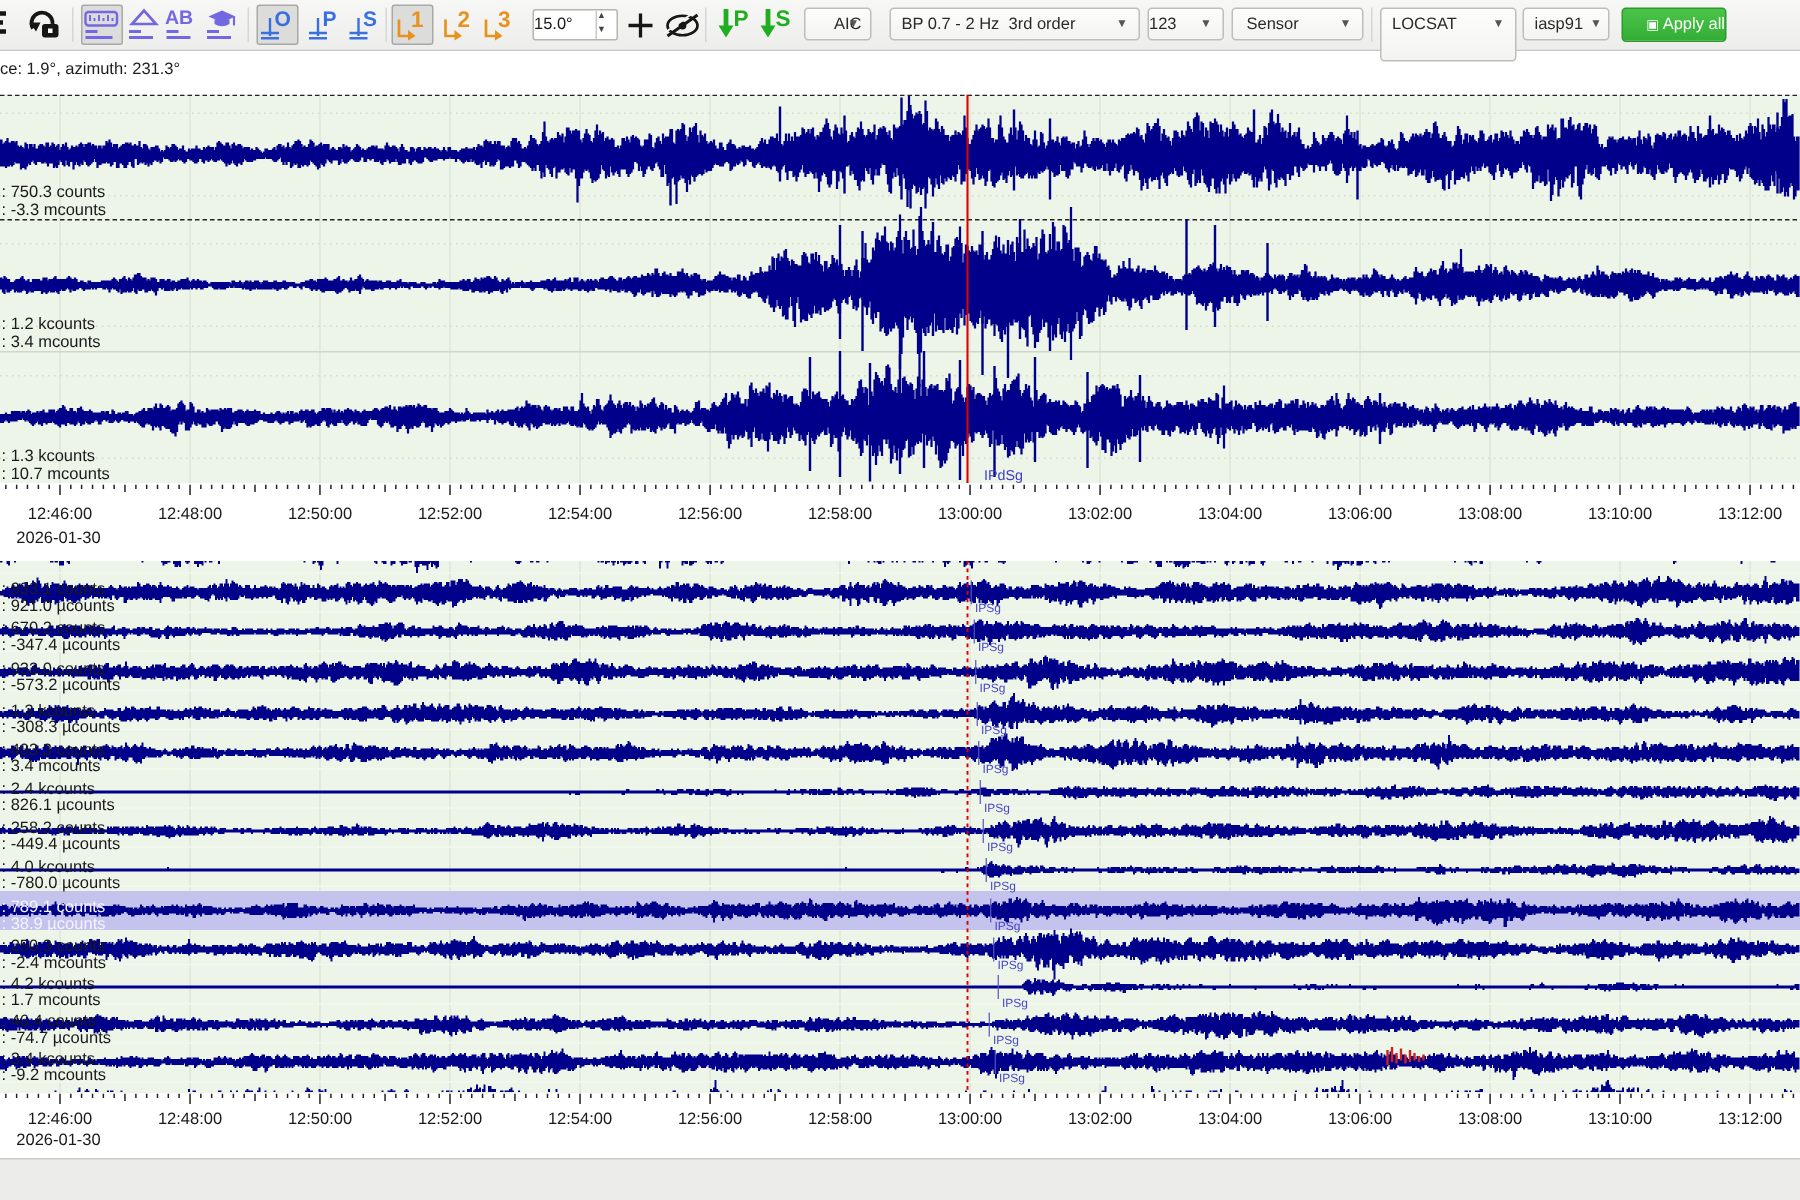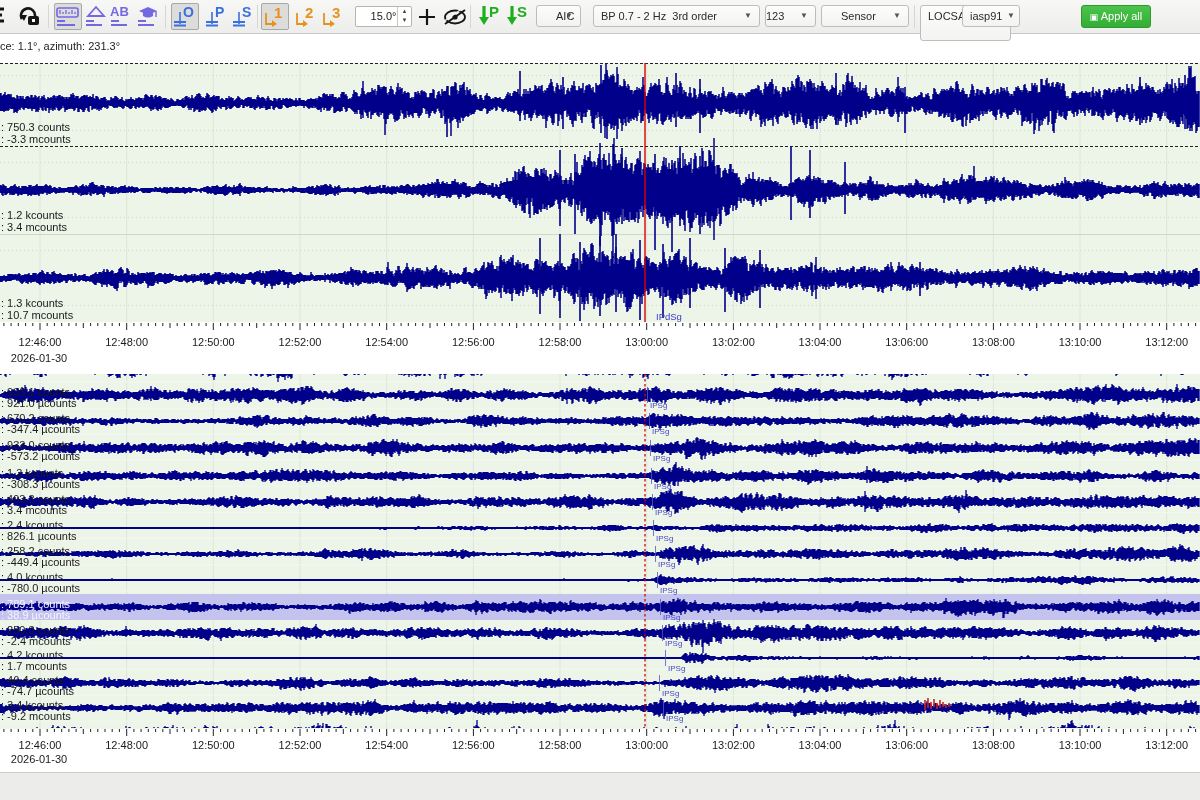--- a/index.html
+++ b/index.html
@@ -64,21 +64,21 @@
     <svg width="26" height="26" style="position:absolute;left:293px;top:4px">
       <text x="12" y="14" font-family="Liberation Sans" font-size="15" font-weight="bold" fill="#e8921e">2</text>
       <path d="M4 9V20H13" fill="none" stroke="#e8921e" stroke-width="1.8"></path>
       <path d="M10 16 L15 20 L10 23" fill="#e8921e" stroke="none"></path>
     </svg>
     <svg width="26" height="26" style="position:absolute;left:320px;top:4px">
       <text x="12" y="14" font-family="Liberation Sans" font-size="15" font-weight="bold" fill="#e8921e">3</text>
       <path d="M4 9V20H13" fill="none" stroke="#e8921e" stroke-width="1.8"></path>
       <path d="M10 16 L15 20 L10 23" fill="#e8921e" stroke="none"></path>
     </svg>
-    <div style="position:absolute;left:355px;top:6px;width:57px;height:21px;background:#fff;border:1px solid #b5b5b3;border-radius:2px;box-sizing:border-box;font-size:11px;color:#1a1a1a;line-height:19px;text-align:center">15.0°<div style="position:absolute;right:0;top:0;width:13px;height:19px;border-left:1px solid #c9c9c7;font-size:6px;line-height:9px;color:#444">▲<br>▼</div></div>
+    <div style="position:absolute;left:355px;top:6px;width:57px;height:21px;background:#fff;border:1px solid #b5b5b3;border-radius:2px;box-sizing:border-box;font-size:11px;color:#1a1a1a;line-height:19px;text-align:left">15.0°<div style="position:absolute;right:0;top:0;width:13px;height:19px;border-left:1px solid #c9c9c7;font-size:6px;line-height:9px;color:#444">▲<br>▼</div></div>
     <svg width="18" height="18" style="position:absolute;left:418px;top:8px">
       <path d="M9 1V17M1 9H17" stroke="#161616" stroke-width="2.2"></path>
     </svg>
     <svg width="26" height="20" style="position:absolute;left:442px;top:7px">
       <ellipse cx="13" cy="10" rx="10" ry="6.5" fill="none" stroke="#161616" stroke-width="1.8"></ellipse>
       <circle cx="13" cy="10" r="2.6" fill="#161616"></circle>
       <path d="M3 17 L23 3" stroke="#161616" stroke-width="2"></path>
       <path d="M1 15 L21 1" stroke="#f4f4f2" stroke-width="1.4"></path>
     </svg>
     <div style="position:absolute;left:470px;top:5px;width:1px;height:23px;background:#d6d6d4"></div>
@@ -88,27 +88,27 @@
       <text x="11" y="13" font-family="Liberation Sans" font-size="15" font-weight="bold" fill="#1fae1f">P</text>
     </svg>
     <svg width="28" height="26" style="position:absolute;left:506px;top:4px">
       <path d="M6 2V14" stroke="#1fae1f" stroke-width="3.2"></path>
       <path d="M1 13 L6 21 L11 13 Z" fill="#1fae1f"></path>
       <text x="11" y="13" font-family="Liberation Sans" font-size="15" font-weight="bold" fill="#1fae1f">S</text>
     </svg>
     <div style="position:absolute;left:536px;top:5px;width:45px;height:22px;background:linear-gradient(#fdfdfc,#f3f3f1);border:1px solid #bdbdbb;border-radius:3px;box-sizing:border-box;font-size:11px;color:#2a2a2a;line-height:20px;padding-left:19px;white-space:nowrap;overflow:hidden">AIC<span style="position:absolute;right:7px;top:0;color:#555;font-size:8px;line-height:20px">▼</span></div>
     <div style="position:absolute;left:593px;top:5px;width:167px;height:22px;background:linear-gradient(#fdfdfc,#f3f3f1);border:1px solid #bdbdbb;border-radius:3px;box-sizing:border-box;font-size:11px;color:#2a2a2a;line-height:20px;padding-left:7px;white-space:nowrap;overflow:hidden">BP 0.7 - 2 Hz&nbsp;&nbsp;3rd order<span style="position:absolute;right:7px;top:0;color:#555;font-size:8px;line-height:20px">▼</span></div>
     <div style="position:absolute;left:765px;top:5px;width:51px;height:22px;background:linear-gradient(#fdfdfc,#f3f3f1);border:1px solid #bdbdbb;border-radius:3px;box-sizing:border-box;font-size:11px;color:#2a2a2a;line-height:20px;padding-left:0;white-space:nowrap;overflow:hidden">123<span style="position:absolute;right:7px;top:0;color:#555;font-size:8px;line-height:20px">▼</span></div>
-    <div style="position:absolute;left:821px;top:5px;width:88px;height:22px;background:linear-gradient(#fdfdfc,#f3f3f1);border:1px solid #bdbdbb;border-radius:3px;box-sizing:border-box;font-size:11px;color:#2a2a2a;line-height:20px;padding-left:19px;white-space:nowrap;overflow:hidden">Sensor<span style="position:absolute;right:7px;top:0;color:#555;font-size:8px;line-height:20px">▼</span></div>
+    <div style="position:absolute;left:821px;top:5px;width:88px;height:22px;background:linear-gradient(#fdfdfc,#f3f3f1);border:1px solid #bdbdbb;border-radius:3px;box-sizing:border-box;font-size:11px;color:#2a2a2a;line-height:20px;padding-left:9px;white-space:nowrap;overflow:hidden">Sensor<span style="position:absolute;right:7px;top:0;color:#555;font-size:8px;line-height:20px">▼</span></div>
     <div style="position:absolute;left:914px;top:5px;width:1px;height:23px;background:#d6d6d4"></div>
     <div style="position:absolute;left:920px;top:5px;width:91px;height:36px;background:linear-gradient(#fdfdfc,#f3f3f1);border:1px solid #bdbdbb;border-radius:3px;box-sizing:border-box;font-size:11px;color:#2a2a2a;line-height:20px;padding-left:7px;white-space:nowrap;overflow:hidden">LOCSAT<span style="position:absolute;right:7px;top:0;color:#555;font-size:8px;line-height:20px">▼</span></div>
-    <div style="position:absolute;left:962px;top:5px;width:58px;height:22px;background:linear-gradient(#fdfdfc,#f3f3f1);border:1px solid #bdbdbb;border-radius:3px;box-sizing:border-box;font-size:11px;color:#2a2a2a;line-height:20px;padding-left:7px;white-space:nowrap;overflow:hidden">iasp91<span style="position:absolute;right:4px;top:0;color:#555;font-size:8px;line-height:20px">▼</span></div>
-    <div style="position:absolute;left:1081px;top:5px;width:70px;height:23px;background:linear-gradient(#4cc44c,#33ad33);border:1px solid #2d9a2d;border-radius:3px;box-sizing:border-box;color:#fff;font-size:11px;line-height:21px;text-align:center"><span style="font-size:9px">▣</span> Apply all</div>
+    <div style="position:absolute;left:1015px;top:5px;width:58px;height:22px;background:linear-gradient(#fdfdfc,#f3f3f1);border:1px solid #bdbdbb;border-radius:3px;box-sizing:border-box;font-size:11px;color:#2a2a2a;line-height:20px;padding-left:7px;white-space:nowrap;overflow:hidden">iasp91<span style="position:absolute;right:4px;top:0;color:#555;font-size:8px;line-height:20px">▼</span></div>
+    <div style="position:absolute;left:1081px;top:5px;width:70px;height:23px;background:linear-gradient(#4cc44c,#33ad33);border:1px solid #2d9a2d;border-radius:3px;box-sizing:border-box;color:#fff;font-size:11px;line-height:21px;text-align:right"><span style="font-size:9px">▣</span> Apply all</div>
   </div>
-<div style="position:absolute;left:0;top:40px;font-size:11px;color:#1e1e1e">ce: 1.1°, azimuth: 231.3°</div>
+<div style="position:absolute;left:0;top:40px;font-size:11px;color:#1e1e1e">ce: 1.9°, azimuth: 231.3°</div>
 <svg width="1200" height="259" viewBox="0 63 1200 259" style="position:absolute;left:0;top:63px">
 <rect x="0" y="63" width="1200" height="259" fill="#edf4e8"></rect>
 <path d="M40.0 0V1000M126.7 0V1000M213.3 0V1000M300.0 0V1000M386.7 0V1000M473.4 0V1000M560.0 0V1000M646.7 0V1000M733.4 0V1000M820.0 0V1000M906.7 0V1000M993.4 0V1000M1080.0 0V1000M1166.7 0V1000" stroke="#dde6d8" stroke-width="1"></path>
 <path d="M0 75.5H1200M0 130.5H1200M0 162.5H1200M0 217.5H1200M0 250.5H1200M0 305.5H1200" stroke="#d2d7cf" stroke-width="1" stroke-dasharray="1,3"></path>
 <path d="M0 234.5H1200" stroke="#cdd8c8" stroke-width="1"></path>
 <path d="M0 63.5H1200M0 146.5H1200" stroke="#222" stroke-width="1" stroke-dasharray="3,2"></path>
 <path d="M0 93V111M1 93V111M2 96V111M3 95V111M4 94V112M5 92V111M6 95V111M7 95V110M8 94V111M9 94V110M10 95V108M11 94V109M12 97V109M13 98V109M14 97V113M15 98V112M16 99V112M17 95V113M18 96V111M19 99V109M20 96V110M21 96V108M22 98V107M23 96V109M24 99V110M25 99V108M26 97V108M27 96V108M28 96V109M29 97V109M30 98V108M31 95V109M32 95V111M33 98V109M34 97V109M35 95V109M36 96V112M37 98V111M38 97V112M39 96V110M40 100V107M41 98V108M42 96V110M43 97V111M44 95V107M45 98V110M46 100V111M47 99V108M48 97V108M49 98V113M50 98V110M51 97V108M52 98V110M53 96V111M54 95V109M55 96V110M56 98V107M57 96V108M58 96V110M59 95V111M60 95V110M61 97V109M62 96V108M63 97V106M64 97V108M65 99V112M66 97V110M67 97V110M68 99V109M69 97V109M70 97V109M71 94V108M72 95V109M73 93V109M74 95V111M75 98V110M76 96V108M77 96V108M78 96V112M79 99V112M80 98V109M81 97V109M82 96V110M83 96V112M84 95V112M85 95V110M86 96V108M87 95V108M88 97V111M89 97V112M90 96V106M91 97V106M92 97V110M93 94V109M94 98V108M95 99V109M96 96V108M97 96V110M98 97V109M99 99V111M100 100V109M101 98V110M102 98V108M103 98V107M104 97V107M105 97V108M106 99V107M107 101V109M108 100V108M109 101V105M110 100V106M111 97V106M112 98V106M113 99V107M114 98V108M115 96V108M116 96V107M117 97V108M118 98V107M119 100V106M120 99V107M121 99V107M122 97V108M123 100V109M124 101V108M125 101V106M126 99V106M127 100V107M128 99V107M129 99V108M130 99V109M131 97V109M132 99V108M133 99V106M134 100V106M135 100V108M136 98V109M137 99V107M138 98V107M139 97V108M140 98V107M141 98V106M142 98V107M143 100V108M144 98V108M145 95V107M146 94V107M147 95V106M148 96V107M149 97V108M150 97V109M151 95V111M152 95V109M153 97V110M154 99V109M155 96V107M156 95V109M157 97V110M158 97V111M159 96V109M160 96V109M161 97V110M162 99V108M163 98V106M164 98V107M165 98V108M166 98V108M167 100V108M168 99V108M169 100V107M170 100V107M171 98V106M172 99V106M173 100V106M174 101V106M175 102V106M176 101V106M177 99V105M178 99V106M179 100V106M180 100V106M181 100V106M182 99V107M183 98V108M184 100V108M185 97V107M186 96V106M187 96V105M188 98V108M189 97V110M190 99V108M191 98V110M192 95V108M193 98V108M194 99V112M195 97V111M196 96V109M197 94V110M198 94V109M199 93V112M200 94V112M201 96V110M202 98V111M203 97V110M204 98V110M205 98V111M206 96V110M207 93V107M208 94V108M209 95V109M210 98V110M211 97V111M212 97V113M213 96V112M214 95V109M215 97V110M216 96V111M217 96V109M218 96V106M219 96V107M220 100V108M221 99V109M222 98V107M223 99V107M224 100V107M225 100V107M226 98V110M227 98V109M228 99V106M229 96V108M230 98V109M231 97V109M232 98V108M233 98V107M234 101V106M235 100V106M236 99V107M237 98V108M238 96V108M239 97V108M240 98V107M241 100V105M242 99V105M243 100V108M244 100V108M245 99V106M246 98V106M247 98V107M248 97V106M249 97V106M250 98V108M251 97V108M252 99V108M253 99V107M254 99V109M255 99V110M256 100V108M257 97V108M258 95V106M259 97V107M260 98V109M261 98V108M262 97V108M263 97V108M264 98V106M265 99V108M266 101V110M267 98V110M268 96V109M269 98V109M270 100V109M271 100V106M272 101V106M273 101V109M274 98V110M275 98V108M276 99V107M277 101V107M278 99V108M279 98V109M280 98V109M281 100V109M282 100V108M283 98V105M284 99V105M285 99V106M286 98V107M287 98V108M288 99V108M289 99V107M290 98V107M291 99V107M292 99V106M293 100V106M294 101V106M295 100V106M296 98V107M297 100V106M298 101V106M299 98V106M300 98V105M301 100V106M302 100V106M303 100V106M304 100V108M305 101V106M306 101V106M307 100V107M308 99V108M309 99V109M310 99V108M311 98V107M312 99V108M313 99V108M314 99V106M315 99V108M316 98V107M317 100V109M318 98V110M319 96V110M320 97V109M321 97V112M322 98V108M323 94V107M324 93V110M325 94V108M326 95V108M327 94V111M328 96V110M329 96V111M330 94V110M331 96V108M332 94V106M333 94V107M334 97V113M335 97V113M336 97V112M337 99V111M338 98V111M339 97V111M340 98V112M341 94V111M342 92V111M343 92V107M344 92V107M345 95V109M346 94V112M347 96V111M348 99V108M349 99V108M350 98V108M351 99V109M352 97V110M353 94V111M354 90V112M355 92V114M356 92V112M357 93V114M358 96V110M359 97V110M360 96V114M361 94V119M362 88V115M363 81V118M364 91V110M365 94V112M366 95V113M367 93V116M368 92V118M369 93V112M370 92V111M371 92V119M372 88V115M373 90V115M374 91V113M375 89V113M376 95V112M377 91V115M378 85V116M379 85V117M380 87V112M381 89V115M382 87V113M383 87V113M384 86V119M385 87V135M386 87V124M387 93V119M388 95V119M389 92V115M390 89V113M391 86V114M392 89V113M393 90V115M394 94V119M395 95V122M396 92V120M397 87V121M398 83V120M399 90V119M400 87V116M401 89V110M402 88V113M403 94V114M404 92V119M405 91V117M406 93V118M407 93V111M408 92V115M409 93V117M410 98V115M411 98V114M412 97V116M413 99V118M414 97V113M415 92V113M416 92V113M417 94V113M418 91V116M419 93V118M420 95V116M421 91V115M422 90V113M423 92V108M424 91V108M425 92V109M426 93V114M427 97V111M428 98V114M429 97V118M430 93V116M431 93V113M432 93V111M433 89V111M434 90V113M435 98V114M436 99V112M437 95V109M438 92V108M439 91V111M440 94V113M441 96V118M442 89V118M443 92V110M444 91V116M445 91V124M446 91V122M447 86V117M448 86V119M449 95V118M450 96V123M451 87V136M452 86V121M453 87V120M454 86V117M455 82V119M456 83V119M457 90V122M458 94V128M459 91V120M460 85V123M461 88V117M462 85V118M463 84V121M464 82V118M465 90V117M466 95V116M467 87V116M468 90V117M469 91V116M470 89V113M471 94V115M472 96V114M473 95V114M474 94V114M475 95V112M476 93V110M477 97V109M478 99V110M479 99V110M480 95V111M481 95V111M482 98V111M483 100V109M484 100V108M485 96V108M486 95V109M487 93V114M488 96V113M489 96V111M490 97V111M491 99V109M492 99V110M493 98V109M494 99V107M495 97V108M496 97V111M497 98V110M498 98V106M499 98V107M500 97V108M501 99V108M502 99V111M503 100V112M504 99V110M505 98V109M506 96V108M507 94V110M508 92V112M509 95V111M510 93V111M511 96V112M512 96V111M513 93V112M514 91V113M515 91V111M516 92V110M517 92V111M518 89V114M519 94V115M520 96V116M521 96V113M522 97V111M523 94V110M524 89V115M525 94V120M526 89V114M527 94V114M528 91V114M529 94V118M530 88V117M531 91V121M532 91V118M533 91V115M534 90V113M535 85V110M536 86V115M537 89V118M538 88V116M539 86V116M540 89V114M541 86V115M542 85V116M543 91V119M544 93V115M545 90V119M546 91V128M547 88V121M548 88V117M549 85V115M550 83V116M551 79V118M552 82V123M553 86V125M554 91V123M555 93V114M556 87V113M557 83V114M558 85V126M559 89V121M560 90V114M561 85V115M562 89V119M563 93V113M564 87V111M565 95V111M566 94V110M567 90V117M568 88V114M569 91V116M570 92V120M571 88V120M572 85V124M573 86V127M574 81V121M575 86V120M576 90V121M577 91V112M578 90V114M579 86V116M580 88V112M581 89V120M582 88V123M583 83V117M584 93V113M585 90V117M586 86V117M587 85V112M588 86V109M589 84V110M590 85V110M591 88V116M592 90V123M593 87V128M594 92V129M595 93V119M596 83V115M597 85V118M598 86V112M599 85V117M600 84V124M601 84V116M602 83V116M603 80V119M604 80V126M605 74V138M606 64V127M607 70V126M608 76V126M609 79V123M610 77V124M611 75V129M612 76V128M613 74V125M614 76V130M615 83V126M616 82V125M617 67V139M618 74V129M619 87V118M620 85V119M621 86V123M622 87V131M623 86V125M624 79V119M625 81V123M626 86V126M627 88V117M628 84V122M629 86V123M630 90V119M631 90V121M632 90V118M633 94V119M634 91V120M635 90V117M636 90V118M637 87V121M638 90V116M639 88V110M640 89V113M641 90V123M642 87V121M643 77V121M644 85V116M645 92V110M646 96V113M647 96V114M648 93V119M649 90V123M650 87V118M651 83V112M652 87V116M653 86V120M654 85V119M655 83V117M656 84V119M657 86V124M658 85V121M659 79V114M660 85V113M661 92V121M662 92V124M663 95V125M664 93V122M665 93V121M666 83V120M667 77V117M668 85V115M669 91V120M670 93V119M671 95V122M672 95V117M673 89V114M674 85V118M675 90V117M676 93V112M677 85V111M678 93V117M679 87V116M680 81V118M681 83V119M682 87V119M683 94V117M684 90V116M685 92V115M686 92V119M687 96V117M688 97V119M689 93V117M690 87V119M691 93V119M692 98V115M693 97V116M694 88V114M695 89V115M696 95V114M697 99V113M698 97V111M699 94V113M700 89V112M701 93V114M702 93V115M703 95V118M704 94V117M705 91V117M706 95V116M707 97V110M708 92V114M709 91V114M710 92V114M711 91V118M712 94V119M713 94V117M714 96V113M715 95V113M716 95V108M717 99V109M718 96V111M719 94V111M720 98V111M721 97V115M722 93V112M723 87V109M724 91V109M725 96V111M726 98V112M727 96V112M728 94V111M729 92V113M730 94V114M731 92V111M732 92V113M733 94V113M734 93V112M735 95V110M736 96V114M737 98V114M738 95V109M739 93V114M740 93V117M741 95V114M742 93V114M743 95V112M744 96V109M745 97V114M746 93V115M747 94V113M748 92V111M749 92V110M750 92V119M751 90V121M752 89V116M753 90V114M754 89V110M755 89V113M756 88V117M757 89V114M758 85V114M759 86V115M760 91V120M761 90V127M762 93V124M763 95V119M764 89V122M765 82V126M766 84V119M767 87V118M768 86V121M769 84V120M770 82V120M771 82V118M772 79V120M773 84V126M774 94V117M775 89V115M776 86V119M777 90V122M778 92V124M779 91V117M780 94V116M781 97V115M782 92V116M783 87V112M784 87V114M785 88V117M786 91V118M787 92V117M788 87V117M789 90V111M790 91V114M791 87V115M792 81V120M793 84V123M794 86V125M795 88V116M796 79V113M797 78V124M798 75V122M799 77V120M800 87V122M801 81V113M802 82V117M803 91V122M804 85V123M805 87V125M806 92V128M807 81V124M808 82V119M809 82V119M810 79V126M811 81V129M812 83V125M813 88V129M814 83V121M815 87V119M816 91V123M817 88V129M818 85V119M819 91V116M820 86V123M821 86V121M822 81V116M823 83V119M824 86V121M825 86V119M826 90V119M827 89V117M828 91V115M829 92V114M830 90V116M831 89V116M832 85V115M833 87V117M834 88V116M835 88V120M836 86V124M837 95V118M838 95V125M839 93V121M840 90V119M841 96V121M842 92V115M843 84V111M844 85V113M845 90V119M846 82V127M847 75V123M848 73V113M849 81V114M850 83V122M851 82V125M852 76V119M853 82V120M854 88V118M855 85V119M856 88V120M857 87V124M858 92V116M859 88V116M860 82V120M861 91V117M862 90V117M863 88V111M864 91V111M865 88V115M866 85V118M867 93V111M868 96V112M869 96V114M870 99V113M871 99V112M872 97V109M873 99V110M874 98V110M875 96V110M876 88V115M877 92V110M878 94V110M879 95V111M880 97V114M881 96V111M882 90V111M883 92V111M884 94V114M885 92V110M886 90V109M887 88V107M888 88V109M889 90V114M890 94V116M891 92V117M892 91V117M893 92V116M894 93V114M895 96V109M896 89V112M897 87V114M898 77V122M899 86V117M900 90V112M901 88V111M902 92V114M903 88V112M904 93V111M905 99V114M906 97V114M907 96V114M908 99V111M909 97V112M910 97V112M911 98V111M912 98V106M913 98V107M914 97V111M915 96V112M916 97V109M917 97V110M918 96V111M919 95V110M920 95V110M921 92V108M922 93V108M923 97V109M924 98V112M925 97V113M926 94V115M927 95V112M928 93V110M929 96V113M930 99V114M931 100V110M932 99V114M933 94V112M934 88V111M935 89V112M936 92V112M937 94V111M938 94V112M939 95V117M940 93V116M941 91V116M942 89V114M943 91V113M944 89V118M945 90V117M946 91V115M947 89V113M948 91V117M949 90V117M950 88V113M951 86V120M952 88V122M953 88V122M954 92V119M955 89V114M956 82V118M957 81V121M958 84V120M959 89V120M960 92V119M961 92V120M962 90V126M963 88V127M964 91V117M965 94V116M966 94V126M967 94V120M968 98V114M969 97V113M970 94V123M971 90V120M972 84V120M973 86V120M974 90V118M975 96V118M976 93V119M977 89V115M978 89V117M979 95V121M980 90V115M981 91V111M982 90V114M983 93V116M984 94V111M985 95V114M986 92V112M987 87V114M988 87V111M989 89V109M990 94V112M991 94V111M992 93V111M993 91V115M994 90V116M995 95V117M996 93V120M997 89V115M998 89V110M999 94V109M1000 92V114M1001 87V118M1002 88V116M1003 91V112M1004 88V113M1005 90V112M1006 92V114M1007 87V117M1008 91V119M1009 93V115M1010 96V115M1011 94V115M1012 94V114M1013 96V112M1014 91V112M1015 91V108M1016 87V110M1017 88V113M1018 86V115M1019 88V110M1020 90V111M1021 90V115M1022 92V126M1023 90V122M1024 85V121M1025 84V121M1026 88V117M1027 90V122M1028 93V121M1029 91V121M1030 91V124M1031 91V123M1032 83V113M1033 86V121M1034 85V134M1035 83V130M1036 87V123M1037 85V118M1038 93V120M1039 92V131M1040 92V126M1041 79V120M1042 79V125M1043 85V121M1044 85V118M1045 86V119M1046 80V117M1047 78V116M1048 84V125M1049 83V122M1050 87V111M1051 86V111M1052 83V124M1053 82V131M1054 87V133M1055 87V123M1056 84V119M1057 82V113M1058 82V110M1059 85V116M1060 83V115M1061 89V117M1062 86V116M1063 83V112M1064 84V118M1065 91V119M1066 96V120M1067 98V116M1068 96V111M1069 99V111M1070 98V111M1071 98V110M1072 93V113M1073 91V114M1074 92V117M1075 91V112M1076 93V112M1077 93V116M1078 95V114M1079 93V109M1080 92V110M1081 92V113M1082 91V111M1083 93V111M1084 93V113M1085 93V116M1086 91V110M1087 92V108M1088 93V111M1089 92V113M1090 92V110M1091 97V109M1092 91V116M1093 87V115M1094 93V116M1095 96V115M1096 91V111M1097 92V112M1098 93V116M1099 89V116M1100 91V113M1101 97V117M1102 99V118M1103 95V120M1104 90V116M1105 89V110M1106 90V113M1107 90V115M1108 91V116M1109 88V116M1110 89V114M1111 93V115M1112 92V113M1113 90V109M1114 89V112M1115 93V112M1116 91V118M1117 89V122M1118 91V118M1119 87V116M1120 87V115M1121 91V115M1122 90V116M1123 89V117M1124 90V120M1125 94V117M1126 91V115M1127 84V113M1128 88V115M1129 88V119M1130 92V122M1131 94V120M1132 84V120M1133 89V118M1134 89V113M1135 92V116M1136 91V121M1137 90V121M1138 90V119M1139 86V118M1140 83V120M1141 87V118M1142 86V123M1143 90V120M1144 89V120M1145 89V117M1146 83V123M1147 87V120M1148 85V116M1149 86V116M1150 88V122M1151 90V120M1152 87V117M1153 87V112M1154 90V113M1155 92V113M1156 92V113M1157 94V114M1158 90V118M1159 94V117M1160 89V121M1161 92V119M1162 93V116M1163 91V113M1164 87V111M1165 89V116M1166 84V112M1167 82V118M1168 84V119M1169 89V120M1170 84V123M1171 85V122M1172 79V120M1173 88V124M1174 93V120M1175 83V122M1176 86V124M1177 91V127M1178 88V127M1179 78V127M1180 83V124M1181 86V117M1182 83V121M1183 83V124M1184 88V114M1185 85V116M1186 86V119M1187 84V129M1188 78V128M1189 66V125M1190 68V131M1191 66V128M1192 78V131M1193 77V125M1194 77V122M1195 76V124M1196 91V133M1197 94V131M1198 91V127M1199 91V127" stroke="#00008b" stroke-width="1.5"></path>
 <path d="M447 89V137M520 71V121M601 65V133M607 73V139M563 77V129M676 73V127M700 79V133M836 73V125M905 87V133M1140 77V125M1185 75V129" stroke="#00008b" stroke-width="1.6"></path>
 <path d="M0 185V193M1 185V193M2 186V195M3 184V196M4 185V193M5 186V195M6 186V195M7 188V194M8 188V193M9 188V193M10 187V195M11 186V194M12 186V195M13 186V195M14 185V195M15 184V194M16 186V193M17 187V194M18 187V196M19 186V195M20 188V194M21 188V195M22 186V195M23 186V194M24 186V194M25 186V194M26 186V194M27 187V194M28 187V196M29 185V195M30 185V195M31 185V196M32 187V195M33 186V194M34 186V195M35 186V195M36 185V195M37 184V194M38 186V195M39 186V196M40 186V194M41 186V193M42 186V194M43 186V194M44 186V193M45 185V192M46 184V193M47 185V195M48 186V193M49 186V194M50 185V194M51 186V193M52 188V193M53 188V192M54 187V192M55 187V193M56 188V194M57 188V193M58 189V193M59 187V193M60 187V193M61 188V192M62 188V193M63 188V192M64 188V193M65 188V192M66 188V192M67 188V192M68 187V192M69 187V193M70 187V193M71 187V192M72 187V193M73 187V195M74 187V193M75 186V192M76 185V193M77 186V193M78 187V194M79 188V195M80 186V193M81 186V196M82 185V195M83 184V195M84 186V195M85 187V194M86 185V195M87 186V195M88 187V194M89 185V192M90 183V195M91 183V196M92 182V193M93 182V194M94 184V194M95 185V193M96 185V193M97 185V195M98 187V195M99 186V194M100 187V194M101 185V193M102 185V194M103 185V195M104 186V197M105 188V194M106 188V192M107 186V192M108 186V193M109 186V192M110 187V194M111 187V194M112 186V194M113 186V194M114 188V193M115 187V194M116 187V193M117 188V192M118 188V194M119 187V193M120 187V193M121 186V192M122 186V193M123 186V193M124 186V193M125 185V193M126 187V193M127 188V192M128 187V193M129 186V192M130 187V192M131 187V193M132 186V192M133 187V192M134 187V193M135 188V193M136 187V192M137 187V192M138 188V192M139 189V191M140 189V191M141 188V191M142 188V192M143 188V193M144 188V193M145 188V193M146 188V192M147 188V193M148 188V193M149 188V193M150 188V193M151 188V192M152 188V192M153 188V191M154 189V192M155 187V192M156 187V191M157 188V192M158 188V192M159 188V192M160 187V192M161 188V192M162 189V193M163 188V192M164 187V193M165 187V193M166 188V193M167 187V194M168 188V193M169 188V193M170 187V193M171 187V192M172 187V193M173 188V193M174 189V193M175 188V193M176 187V193M177 187V193M178 187V193M179 188V193M180 188V193M181 188V193M182 188V192M183 187V193M184 187V193M185 188V194M186 188V193M187 188V193M188 188V192M189 187V192M190 187V193M191 188V193M192 188V192M193 188V191M194 188V191M195 188V191M196 188V192M197 189V192M198 189V191M199 189V191M200 189V192M201 188V193M202 188V191M203 188V191M204 187V192M205 187V192M206 187V192M207 186V193M208 186V194M209 187V193M210 187V193M211 188V194M212 186V193M213 186V193M214 186V194M215 186V195M216 186V195M217 185V194M218 186V194M219 187V194M220 187V194M221 187V194M222 187V194M223 186V194M224 186V195M225 185V196M226 184V195M227 187V195M228 187V194M229 186V193M230 187V192M231 187V192M232 188V193M233 187V195M234 185V194M235 187V194M236 187V194M237 186V193M238 186V194M239 184V194M240 183V196M241 185V193M242 186V191M243 188V192M244 187V193M245 186V193M246 187V193M247 187V193M248 187V194M249 187V194M250 187V193M251 187V193M252 188V193M253 187V192M254 187V193M255 188V193M256 188V192M257 188V192M258 187V192M259 187V192M260 187V193M261 188V192M262 188V192M263 188V192M264 188V193M265 187V192M266 187V192M267 186V191M268 188V192M269 188V191M270 188V192M271 188V192M272 189V192M273 188V193M274 188V191M275 188V191M276 188V192M277 188V192M278 189V192M279 189V192M280 189V192M281 188V191M282 188V191M283 188V192M284 189V193M285 189V192M286 189V191M287 189V192M288 189V191M289 188V191M290 188V192M291 189V192M292 188V192M293 186V193M294 187V192M295 187V192M296 187V191M297 188V192M298 188V192M299 188V192M300 188V192M301 188V193M302 188V193M303 188V193M304 188V193M305 188V193M306 188V192M307 187V193M308 187V193M309 186V194M310 187V194M311 187V194M312 186V194M313 186V193M314 188V193M315 188V195M316 187V195M317 185V194M318 186V194M319 186V194M320 187V195M321 185V195M322 186V194M323 185V195M324 185V194M325 184V194M326 184V196M327 185V195M328 186V195M329 186V194M330 184V194M331 185V194M332 187V194M333 188V193M334 188V195M335 186V196M336 187V194M337 187V193M338 186V195M339 185V192M340 187V193M341 189V192M342 188V192M343 189V192M344 188V192M345 188V192M346 188V192M347 188V191M348 187V192M349 188V192M350 189V192M351 188V192M352 188V192M353 188V192M354 187V193M355 188V194M356 188V193M357 188V192M358 188V192M359 188V192M360 188V192M361 187V192M362 187V192M363 187V193M364 187V192M365 186V193M366 186V194M367 187V194M368 187V195M369 186V194M370 185V192M371 187V194M372 187V194M373 187V194M374 187V194M375 187V193M376 187V194M377 186V193M378 187V192M379 186V193M380 185V193M381 188V194M382 188V193M383 185V193M384 185V193M385 185V193M386 188V194M387 187V194M388 186V193M389 187V193M390 188V194M391 187V194M392 186V195M393 187V194M394 186V193M395 187V194M396 187V194M397 186V192M398 187V192M399 188V193M400 186V193M401 185V193M402 185V193M403 186V193M404 186V194M405 186V193M406 185V193M407 184V195M408 184V193M409 185V194M410 186V194M411 187V194M412 187V195M413 185V195M414 185V193M415 187V194M416 186V193M417 186V195M418 185V195M419 184V194M420 185V194M421 186V195M422 185V196M423 184V198M424 184V197M425 185V195M426 185V195M427 185V193M428 183V196M429 184V197M430 184V196M431 184V195M432 182V195M433 183V195M434 184V194M435 182V198M436 183V194M437 179V196M438 179V198M439 182V198M440 184V197M441 184V195M442 182V196M443 181V196M444 183V196M445 183V196M446 184V196M447 182V198M448 184V196M449 184V197M450 184V198M451 184V197M452 181V195M453 181V195M454 181V194M455 179V195M456 182V194M457 183V195M458 182V197M459 184V199M460 185V197M461 183V197M462 184V194M463 182V194M464 182V195M465 183V195M466 183V198M467 186V197M468 187V197M469 186V197M470 186V196M471 188V193M472 187V194M473 187V195M474 187V194M475 187V194M476 186V193M477 184V194M478 184V194M479 183V193M480 181V195M481 183V194M482 183V194M483 183V195M484 184V195M485 184V195M486 185V193M487 185V193M488 187V195M489 185V194M490 185V195M491 186V194M492 183V197M493 183V198M494 187V197M495 187V195M496 184V196M497 185V196M498 187V198M499 187V199M500 184V199M501 181V196M502 183V195M503 183V195M504 182V194M505 182V195M506 182V198M507 178V198M508 181V199M509 182V201M510 181V202M511 181V199M512 181V197M513 177V203M514 180V205M515 171V205M516 172V208M517 180V205M518 172V200M519 169V204M520 174V206M521 171V204M522 172V211M523 167V210M524 166V213M525 172V213M526 174V205M527 177V198M528 173V204M529 174V214M530 176V218M531 176V202M532 177V198M533 177V206M534 177V215M535 170V213M536 168V213M537 169V214M538 171V214M539 175V209M540 176V210M541 169V212M542 169V209M543 173V204M544 168V209M545 174V209M546 170V207M547 176V210M548 177V205M549 181V205M550 174V208M551 174V207M552 179V207M553 178V206M554 176V205M555 170V201M556 172V199M557 175V200M558 173V204M559 177V209M560 175V209M561 176V202M562 180V200M563 184V199M564 180V202M565 180V203M566 178V198M567 180V197M568 184V200M569 180V206M570 177V204M571 173V207M572 180V205M573 185V199M574 181V198M575 172V200M576 172V204M577 162V205M578 173V210M579 175V205M580 175V201M581 173V213M582 165V216M583 167V209M584 159V212M585 155V208M586 160V208M587 161V221M588 157V219M589 157V218M590 151V222M591 161V224M592 162V223M593 167V219M594 161V221M595 162V219M596 167V219M597 165V215M598 158V217M599 154V219M600 143V223M601 160V236M602 169V225M603 158V211M604 154V212M605 160V220M606 160V213M607 166V211M608 165V215M609 153V212M610 164V220M611 170V222M612 166V236M613 144V258M614 138V235M615 154V219M616 160V222M617 164V224M618 163V218M619 160V222M620 163V217M621 154V215M622 157V208M623 168V209M624 168V221M625 160V217M626 157V220M627 164V220M628 169V220M629 170V222M630 168V212M631 163V220M632 163V220M633 174V219M634 171V220M635 165V222M636 164V218M637 159V212M638 158V223M639 160V219M640 151V209M641 162V212M642 175V206M643 169V217M644 163V210M645 164V205M646 167V209M647 168V214M648 164V215M649 167V217M650 168V219M651 167V215M652 170V216M653 163V212M654 163V207M655 168V216M656 173V211M657 170V219M658 168V216M659 173V213M660 173V213M661 170V217M662 166V216M663 161V224M664 157V216M665 165V217M666 158V221M667 167V226M668 169V228M669 163V220M670 169V223M671 169V218M672 165V221M673 170V215M674 163V217M675 161V217M676 168V213M677 174V215M678 158V215M679 162V214M680 158V220M681 168V218M682 168V219M683 153V220M684 166V225M685 159V231M686 164V211M687 166V210M688 165V218M689 162V223M690 164V232M691 158V228M692 173V228M693 169V222M694 159V220M695 153V213M696 156V218M697 168V215M698 169V215M699 167V225M700 169V223M701 166V217M702 148V227M703 151V223M704 167V225M705 161V216M706 161V212M707 167V223M708 166V226M709 150V221M710 151V228M711 155V221M712 162V216M713 160V222M714 138V240M715 166V221M716 174V219M717 165V216M718 165V208M719 165V214M720 168V226M721 178V224M722 177V210M723 171V206M724 170V207M725 168V212M726 170V216M727 173V215M728 174V215M729 169V214M730 164V208M731 164V205M732 172V205M733 169V211M734 173V206M735 173V205M736 174V210M737 173V208M738 178V201M739 177V197M740 180V201M741 185V203M742 185V198M743 183V198M744 184V201M745 182V198M746 177V199M747 179V200M748 179V201M749 174V201M750 178V199M751 179V201M752 179V204M753 172V207M754 179V205M755 179V199M756 181V199M757 181V202M758 179V201M759 177V200M760 182V204M761 181V206M762 179V200M763 179V199M764 182V198M765 180V200M766 180V202M767 180V197M768 180V197M769 181V200M770 177V200M771 180V200M772 181V200M773 182V199M774 182V196M775 181V195M776 181V197M777 183V194M778 182V196M779 186V195M780 184V194M781 184V197M782 186V197M783 187V196M784 186V196M785 186V194M786 186V195M787 186V195M788 187V197M789 184V195M790 183V196M791 183V196M792 183V197M793 182V197M794 183V196M795 180V194M796 179V196M797 179V198M798 178V203M799 177V202M800 179V202M801 180V203M802 181V204M803 179V202M804 181V207M805 180V204M806 178V202M807 176V201M808 177V202M809 175V208M810 178V206M811 179V205M812 181V207M813 179V206M814 176V201M815 180V201M816 178V198M817 180V198M818 177V202M819 178V201M820 178V202M821 180V198M822 183V197M823 180V202M824 183V202M825 184V204M826 183V202M827 183V196M828 180V197M829 180V199M830 181V200M831 180V197M832 180V196M833 183V197M834 182V198M835 182V196M836 183V197M837 185V197M838 184V196M839 185V197M840 187V196M841 185V195M842 185V197M843 184V195M844 182V195M845 182V195M846 183V195M847 184V194M848 185V196M849 186V193M850 183V192M851 185V193M852 184V194M853 183V196M854 184V196M855 183V194M856 184V195M857 187V194M858 186V193M859 184V197M860 182V200M861 182V197M862 184V198M863 183V196M864 184V196M865 183V196M866 185V193M867 183V194M868 180V198M869 180V200M870 176V198M871 177V200M872 182V201M873 181V200M874 184V198M875 185V200M876 184V200M877 181V199M878 185V200M879 184V198M880 185V195M881 184V196M882 185V196M883 184V197M884 185V194M885 187V196M886 187V197M887 186V195M888 183V195M889 185V194M890 186V194M891 185V194M892 185V194M893 186V193M894 186V192M895 187V193M896 186V194M897 187V193M898 186V194M899 185V195M900 186V196M901 185V194M902 185V193M903 185V194M904 187V193M905 186V194M906 185V195M907 185V197M908 186V197M909 183V198M910 185V195M911 183V197M912 185V197M913 186V198M914 185V197M915 183V196M916 179V194M917 180V195M918 181V195M919 183V194M920 185V194M921 183V196M922 184V198M923 184V194M924 186V194M925 186V197M926 186V198M927 185V194M928 183V193M929 185V195M930 186V198M931 187V198M932 186V196M933 187V194M934 187V195M935 186V196M936 185V193M937 184V195M938 186V195M939 186V194M940 185V196M941 185V198M942 185V198M943 181V199M944 178V203M945 181V199M946 182V195M947 182V196M948 181V200M949 184V201M950 185V200M951 184V198M952 182V199M953 181V199M954 179V200M955 181V197M956 180V197M957 180V199M958 183V199M959 183V201M960 179V204M961 177V200M962 174V199M963 180V198M964 179V196M965 182V199M966 181V198M967 179V200M968 180V204M969 175V202M970 176V203M971 175V202M972 179V197M973 176V200M974 166V199M975 178V200M976 182V199M977 181V197M978 181V197M979 181V198M980 181V198M981 181V197M982 181V198M983 182V197M984 180V198M985 180V201M986 177V204M987 180V201M988 182V199M989 180V201M990 179V200M991 176V200M992 177V199M993 178V201M994 176V202M995 182V200M996 180V197M997 178V196M998 180V198M999 183V197M1000 182V200M1001 181V201M1002 183V199M1003 178V197M1004 177V200M1005 180V199M1006 181V199M1007 183V195M1008 180V196M1009 181V197M1010 182V196M1011 183V196M1012 184V200M1013 182V201M1014 180V200M1015 181V197M1016 183V195M1017 180V197M1018 181V196M1019 183V196M1020 183V200M1021 182V199M1022 184V196M1023 184V195M1024 184V198M1025 184V198M1026 185V198M1027 187V196M1028 188V195M1029 186V196M1030 183V197M1031 184V198M1032 184V198M1033 185V194M1034 185V193M1035 185V194M1036 186V195M1037 185V193M1038 186V195M1039 185V196M1040 184V195M1041 185V194M1042 187V194M1043 187V194M1044 187V193M1045 186V192M1046 185V192M1047 186V192M1048 186V193M1049 185V195M1050 186V195M1051 187V194M1052 185V193M1053 184V192M1054 186V195M1055 187V196M1056 186V193M1057 183V195M1058 183V197M1059 185V196M1060 185V195M1061 183V197M1062 181V198M1063 183V198M1064 184V197M1065 177V198M1066 180V198M1067 183V196M1068 181V198M1069 181V198M1070 183V197M1071 183V198M1072 184V199M1073 186V199M1074 183V197M1075 181V198M1076 182V199M1077 182V198M1078 183V197M1079 182V194M1080 182V195M1081 183V195M1082 181V195M1083 182V197M1084 179V196M1085 181V196M1086 182V199M1087 180V201M1088 179V201M1089 182V198M1090 180V200M1091 182V200M1092 180V200M1093 180V199M1094 182V197M1095 183V198M1096 183V197M1097 183V196M1098 183V194M1099 181V195M1100 184V196M1101 184V197M1102 182V199M1103 185V198M1104 185V195M1105 185V195M1106 186V194M1107 188V194M1108 186V193M1109 186V193M1110 187V194M1111 186V194M1112 187V193M1113 187V193M1114 188V193M1115 187V193M1116 187V194M1117 185V193M1118 185V194M1119 186V194M1120 185V193M1121 186V192M1122 188V192M1123 187V192M1124 187V192M1125 186V193M1126 185V193M1127 186V193M1128 186V193M1129 186V193M1130 186V194M1131 188V193M1132 188V193M1133 187V193M1134 186V192M1135 185V193M1136 186V192M1137 187V193M1138 187V192M1139 187V193M1140 185V194M1141 188V194M1142 188V194M1143 187V195M1144 185V197M1145 185V196M1146 185V194M1147 184V196M1148 185V196M1149 186V193M1150 184V192M1151 184V193M1152 183V196M1153 183V196M1154 181V199M1155 183V199M1156 184V197M1157 183V196M1158 182V196M1159 185V197M1160 185V195M1161 186V198M1162 186V197M1163 184V194M1164 183V195M1165 181V196M1166 184V197M1167 185V195M1168 185V194M1169 187V195M1170 187V195M1171 184V195M1172 185V195M1173 186V195M1174 184V194M1175 184V195M1176 185V196M1177 186V194M1178 184V196M1179 183V193M1180 184V194M1181 185V194M1182 185V193M1183 187V195M1184 187V197M1185 183V196M1186 184V195M1187 185V195M1188 184V195M1189 183V196M1190 185V197M1191 185V197M1192 187V197M1193 186V195M1194 185V196M1195 186V195M1196 184V194M1197 183V196M1198 184V198M1199 184V198" stroke="#00008b" stroke-width="1.5"></path>
 <path d="M560 150V226M575 154V234M600 160V246M622 148V224M655 154V250M672 160V252M680 146V226M700 156V234M791 146V220M810 150V218M845 162V214" stroke="#00008b" stroke-width="1.6"></path>

